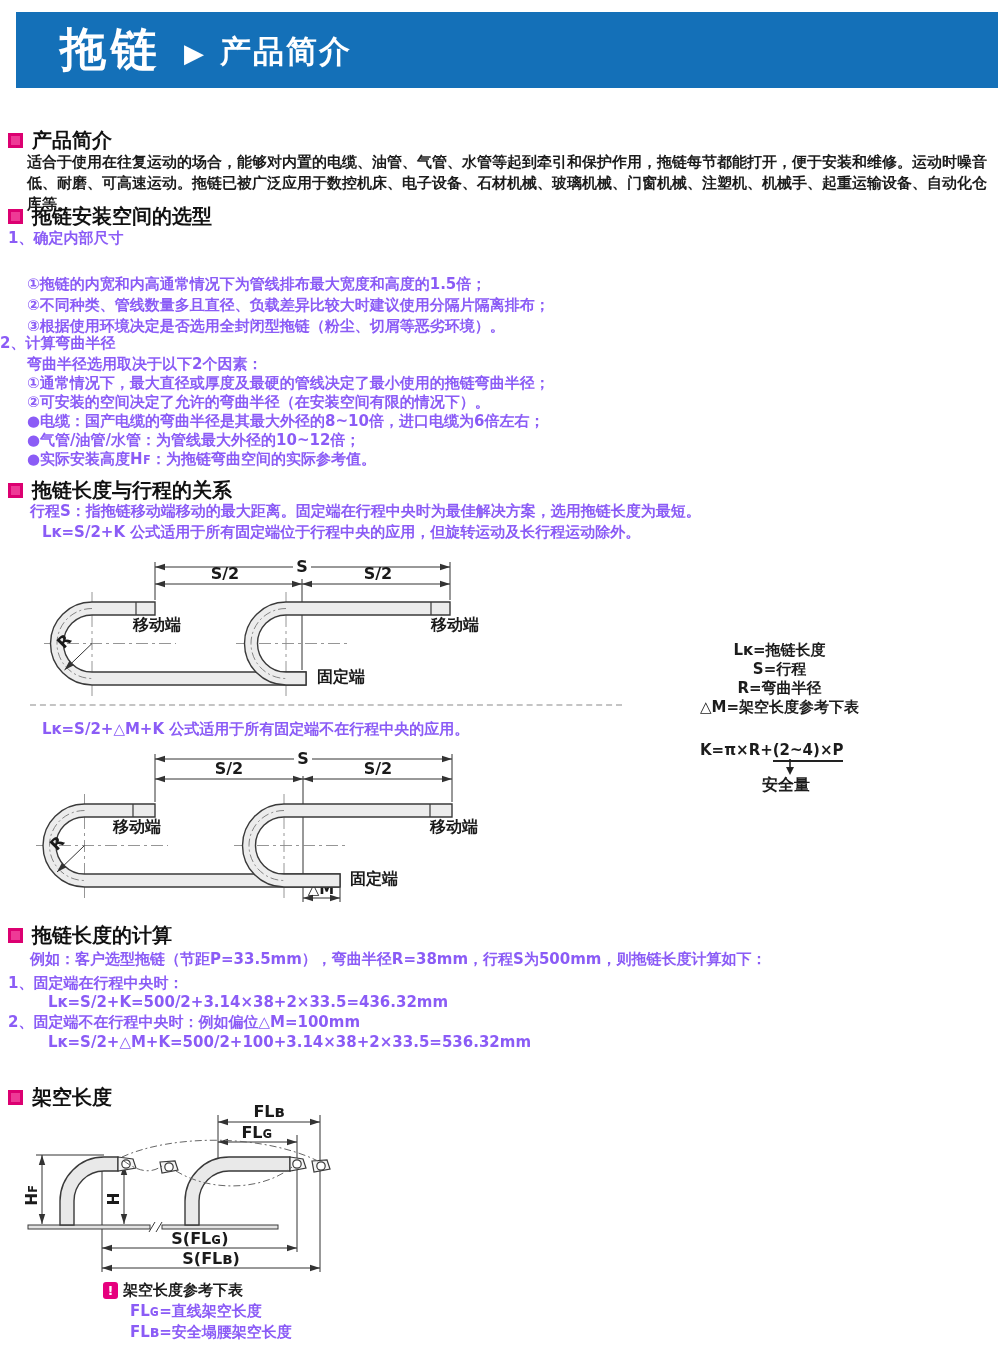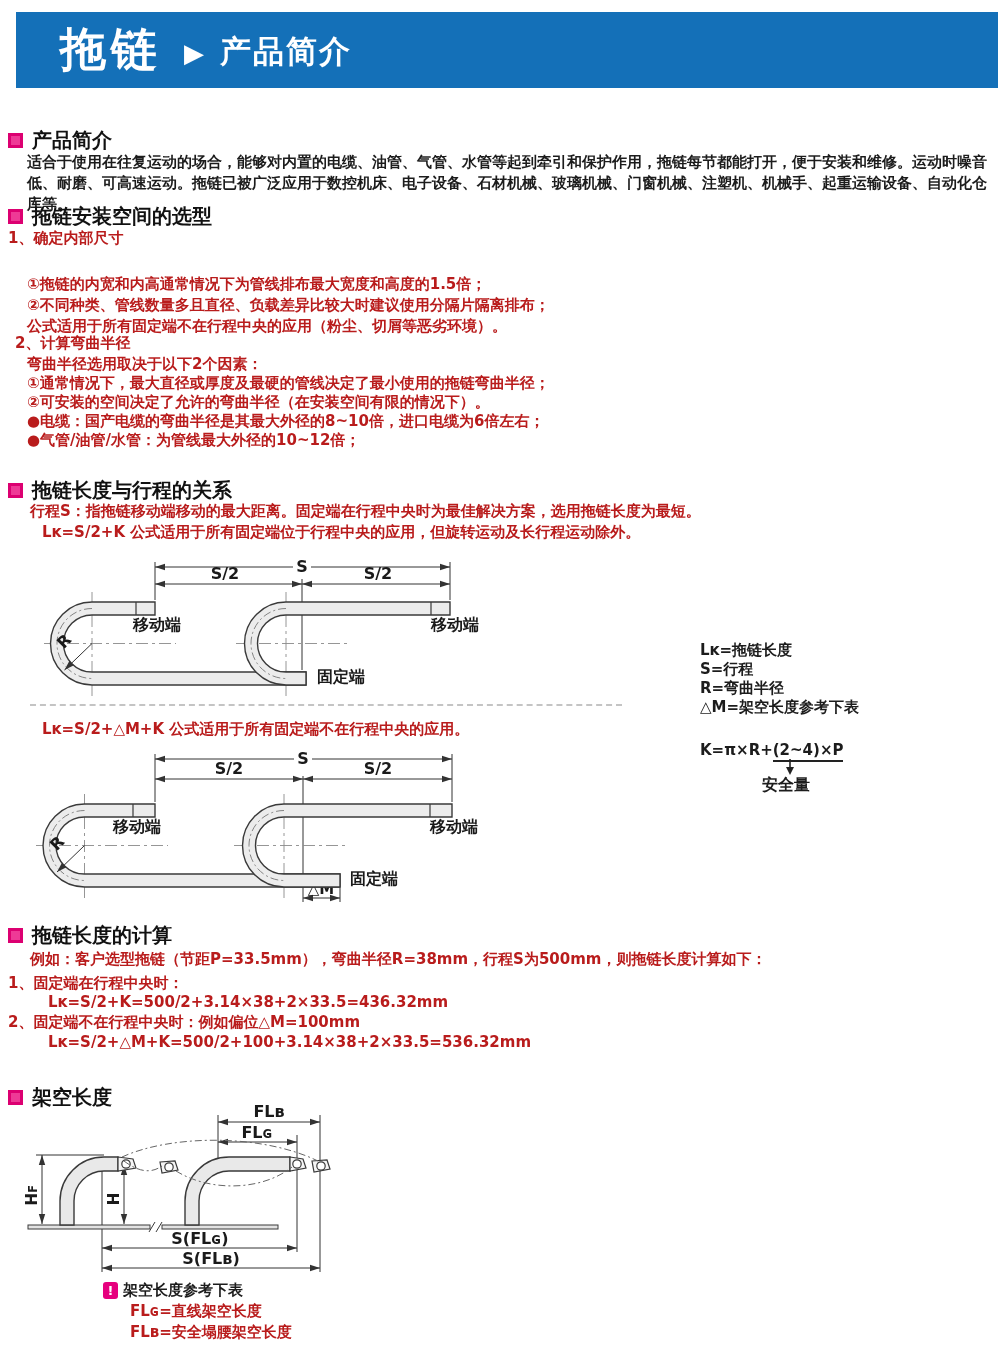--- a/index.html
+++ b/index.html
@@ -10,25 +10,25 @@
           display:flex;align-items:center;padding-left:44px;box-sizing:border-box;color:#fff;}
   .topbar .t1{font-size:46px;font-weight:bold;letter-spacing:5px;}
   .topbar .tarrow{font-size:26px;margin:6px 16px 0 22px;}
   .topbar .t2{font-size:31px;font-weight:bold;letter-spacing:2px;margin-top:4px;}
   
   .sech{position:absolute;left:8px;display:flex;align-items:center;gap:9px;}
   .bullet{width:15px;height:15px;background:#ee3a96;border:3px solid #dc0071;box-sizing:border-box;flex:0 0 auto;}
   .sechtxt{font-size:20px;font-weight:bold;color:#111;}
   
   .para{position:absolute;font-size:15px;line-height:21px;font-weight:bold;color:#1c1c1c;}
-  .tline{position:absolute;font-size:15px;font-weight:bold;white-space:nowrap;color:#b91c1c;}
+  .tline{position:absolute;font-size:15px;font-weight:bold;white-space:nowrap;color:#8b5cf6;}
   .num{font-size:15px;font-weight:bold;}
   
   .legend{position:absolute;left:700px;top:641px;font-size:15px;font-weight:bold;color:#1c1c1c;}
-  .legend .lline{line-height:19px;}
+  .legend .lline{line-height:19px;text-align:center;}
   .krow{margin-top:24px;white-space:nowrap;}
   .kunder{border-bottom:2px solid #222;padding-bottom:1px;}
   .karrow{margin-left:84px;height:16px;line-height:0;}
   .klabel{margin-left:62px;font-size:16px;}
   
   .noterow{position:absolute;display:flex;align-items:center;gap:5px;font-size:15px;font-weight:bold;}
   .notemark{width:15px;height:17px;background:#e6007e;color:#fff;border-radius:3px;font-size:13px;
             font-weight:bold;display:flex;align-items:center;justify-content:center;}
   .dashsep{position:absolute;left:30px;top:704px;width:592px;border-top:2px dashed #c4c4c4;}
   svg{position:absolute;}
@@ -51,27 +51,28 @@
   </div>
   <div class="para" style="left:27px;top:152px;width:960px">适合于使用在往复运动的场合，能够对内置的电缆、油管、气管、水管等起到牵引和保护作用，拖链每节都能打开，便于安装和维修。运动时噪音低、耐磨、可高速运动。拖链已被广泛应用于数控机床、电子设备、石材机械、玻璃机械、门窗机械、注塑机、机械手、起重运输设备、自动化仓库等。</div>
 
   <div class="sech" style="top:203px">
     <span class="bullet"></span>
     <span class="sechtxt">拖链安装空间的选型</span>
   </div>
   <div class="tline num" style="left:8px;top:229px">1、确定内部尺寸</div>
   <div class="tline" style="left:27px;top:275px">①拖链的内宽和内高通常情况下为管线排布最大宽度和高度的1.5倍；</div>
   <div class="tline" style="left:27px;top:296px">②不同种类、管线数量多且直径、负载差异比较大时建议使用分隔片隔离排布；</div>
-  <div class="tline" style="left:27px;top:317px">公式适用于所有固定端不在行程中央的应用（粉尘、切屑等恶劣环境）。</div>
-  <div class="tline num" style="left:15px;top:334px">2、计算弯曲半径</div>
+  <div class="tline" style="left:27px;top:317px">③根据使用环境决定是否选用全封闭型拖链（粉尘、切屑等恶劣环境）。</div>
+  <div class="tline num" style="left:0;top:334px">2、计算弯曲半径</div>
   <div class="tline" style="left:27px;top:355px">弯曲半径选用取决于以下2个因素：</div>
   <div class="tline" style="left:27px;top:374px">①通常情况下，最大直径或厚度及最硬的管线决定了最小使用的拖链弯曲半径；</div>
   <div class="tline" style="left:27px;top:393px">②可安装的空间决定了允许的弯曲半径（在安装空间有限的情况下）。</div>
   <div class="tline" style="left:27px;top:412px">●电缆：国产电缆的弯曲半径是其最大外径的8~10倍，进口电缆为6倍左右；</div>
   <div class="tline" style="left:27px;top:431px">●气管/油管/水管：为管线最大外径的10~12倍；</div>
+  <div class="tline" style="left:27px;top:450px">●实际安装高度Hꜰ：为拖链弯曲空间的实际参考值。</div>
 
   <div class="sech" style="top:477px">
     <span class="bullet"></span>
     <span class="sechtxt">拖链长度与行程的关系</span>
   </div>
   <div class="tline" style="left:30px;top:502px">行程S：指拖链移动端移动的最大距离。固定端在行程中央时为最佳解决方案，选用拖链长度为最短。</div>
   <div class="tline" style="left:42px;top:523px">Lᴋ=S/2+K 公式适用于所有固定端位于行程中央的应用，但旋转运动及长行程运动除外。</div>
 
   <svg style="left:0;top:548px" width="1000" height="165" viewBox="0 0 1000 165">
     <defs>

